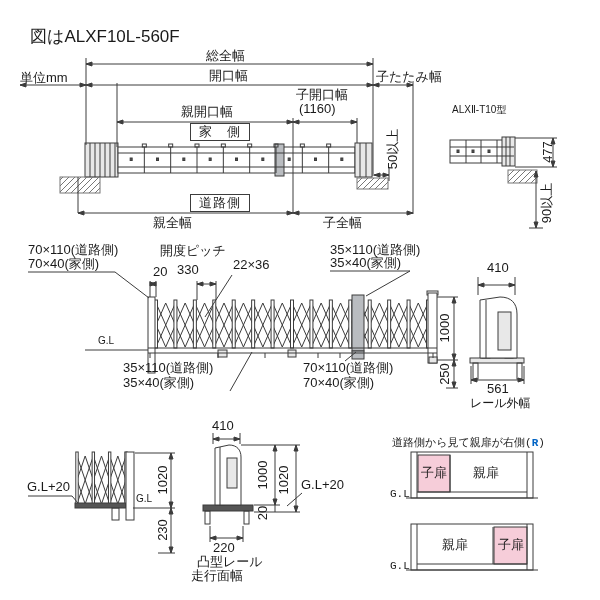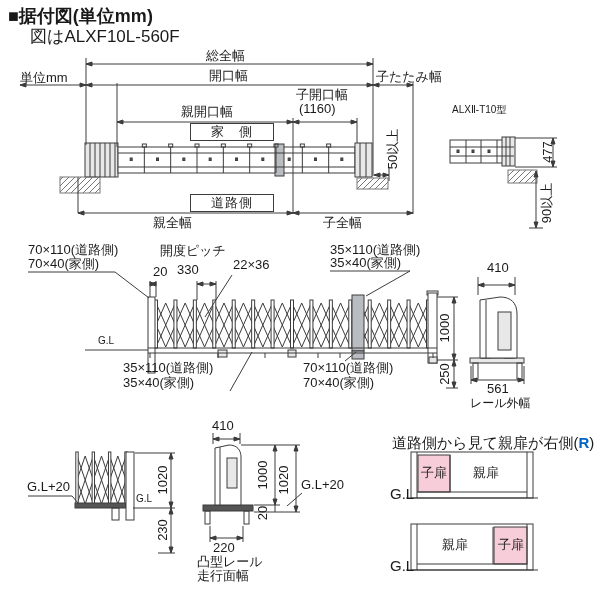--- a/index.html
+++ b/index.html
@@ -4,23 +4,23 @@
 <style>
   html,body{margin:0;padding:0;background:#fff;}
   #canvas{position:relative;width:600px;height:600px;background:#fff;overflow:hidden;
           font-family:"Liberation Sans","DejaVu Sans",sans-serif;color:#1a1a1a;}
   #linework{position:absolute;left:0;top:0;}
   .lb{position:absolute;font-size:13px;line-height:14px;white-space:nowrap;}
   .t1{font-size:18px;font-weight:bold;line-height:20px;}
   .t2{font-size:17px;}
   .f14{font-size:10px;}
   .f12{font-size:12px;}
-  .f11{font-size:15px;}
+  .f11{font-size:11px;font-family:Liberation Mono, monospace;}
   .rot{transform:rotate(-90deg);text-align:center;height:14px;}
-  .boxlb{border:1.2px solid #3c3c3c;padding:1px 20px;background:#fff;letter-spacing:1px;}
+  .boxlb{border:1.2px solid #3c3c3c;padding:1px 8px;background:#fff;letter-spacing:1px;}
   .ctr{text-align:center;}
   .blue{color:#0063c4;font-weight:bold;}
 </style>
 </head>
 <body>
 
 <div id="canvas">
   <div id="linework"><svg width="600" height="600" viewBox="0 0 600 600">
         <defs>
           <pattern id="h" width="6" height="6" patternUnits="userSpaceOnUse">
@@ -265,21 +265,20 @@
         <path d="M275,445 L277,451 L273,451 Z" fill="#3c3c3c" stroke="#3c3c3c" stroke-width="1"></path>
         <path d="M275,505 L273,499 L277,499 Z" fill="#3c3c3c" stroke="#3c3c3c" stroke-width="1"></path>
         <line x1="296" y1="445" x2="296" y2="512" stroke="#3c3c3c" stroke-width="1"></line>
         <path d="M296,445 L298,451 L294,451 Z" fill="#3c3c3c" stroke="#3c3c3c" stroke-width="1"></path>
         <path d="M296,512 L294,506 L298,506 Z" fill="#3c3c3c" stroke="#3c3c3c" stroke-width="1"></path>
         <line x1="210" y1="538" x2="243" y2="538" stroke="#3c3c3c" stroke-width="1"></line>
         <path d="M210,538 L216,536 L216,540 Z" fill="#3c3c3c" stroke="#3c3c3c" stroke-width="1"></path>
         <path d="M243,538 L237,540 L237,536 Z" fill="#3c3c3c" stroke="#3c3c3c" stroke-width="1"></path>
       </svg></div>
 
-  <div class="lb t1" style="left:8px;top:6px">■据付図(単位mm)</div>
   <div class="lb t2" style="left:30px;top:30px">図はALXF10L-560F</div>
 
   <div class="lb" style="left:206px;top:49px">総全幅</div>
   <div class="lb" style="left:209px;top:69px">開口幅</div>
   <div class="lb" style="left:20px;top:71px">単位mm</div>
   <div class="lb" style="left:376px;top:70px">子たたみ幅</div>
   <div class="lb" style="left:181px;top:105px">親開口幅</div>
   <div class="lb" style="left:296px;top:88px">子開口幅</div>
   <div class="lb" style="left:299px;top:102px">(1160)</div>
   <div class="lb boxlb" style="left:190px;top:123px">家　側</div>
@@ -317,21 +316,21 @@
   <div class="lb rot" style="left:143px;top:473px;width:40px">1020</div>
   <div class="lb rot" style="left:145px;top:523px;width:36px">230</div>
 
   <div class="lb" style="left:212px;top:419px">410</div>
   <div class="lb rot" style="left:243px;top:468px;width:40px">1000</div>
   <div class="lb rot" style="left:264px;top:473px;width:40px">1020</div>
   <div class="lb" style="left:301px;top:478px">G.L+20</div>
   <div class="lb rot" style="left:252px;top:506px;width:22px">20</div>
   <div class="lb" style="left:213px;top:541px">220</div>
   <div class="lb" style="left:197px;top:555px">凸型レール</div>
-  <div class="lb" style="left:197px;top:569px">走行面幅</div>
+  <div class="lb" style="left:191px;top:569px">走行面幅</div>
 
   <div class="lb f11" style="left:392px;top:436px">
     <span>道路側から見て親扉が右側(</span><span class="blue">R</span><span>)</span>
   </div>
   <div class="lb ctr" style="left:417px;top:466px;width:34px">子扉</div>
   <div class="lb ctr" style="left:466px;top:466px;width:40px">親扉</div>
   <div class="lb f11" style="left:390px;top:487px">G.L</div>
   <div class="lb ctr" style="left:435px;top:538px;width:40px">親扉</div>
   <div class="lb ctr" style="left:494px;top:538px;width:34px">子扉</div>
   <div class="lb f11" style="left:390px;top:559px">G.L</div>

